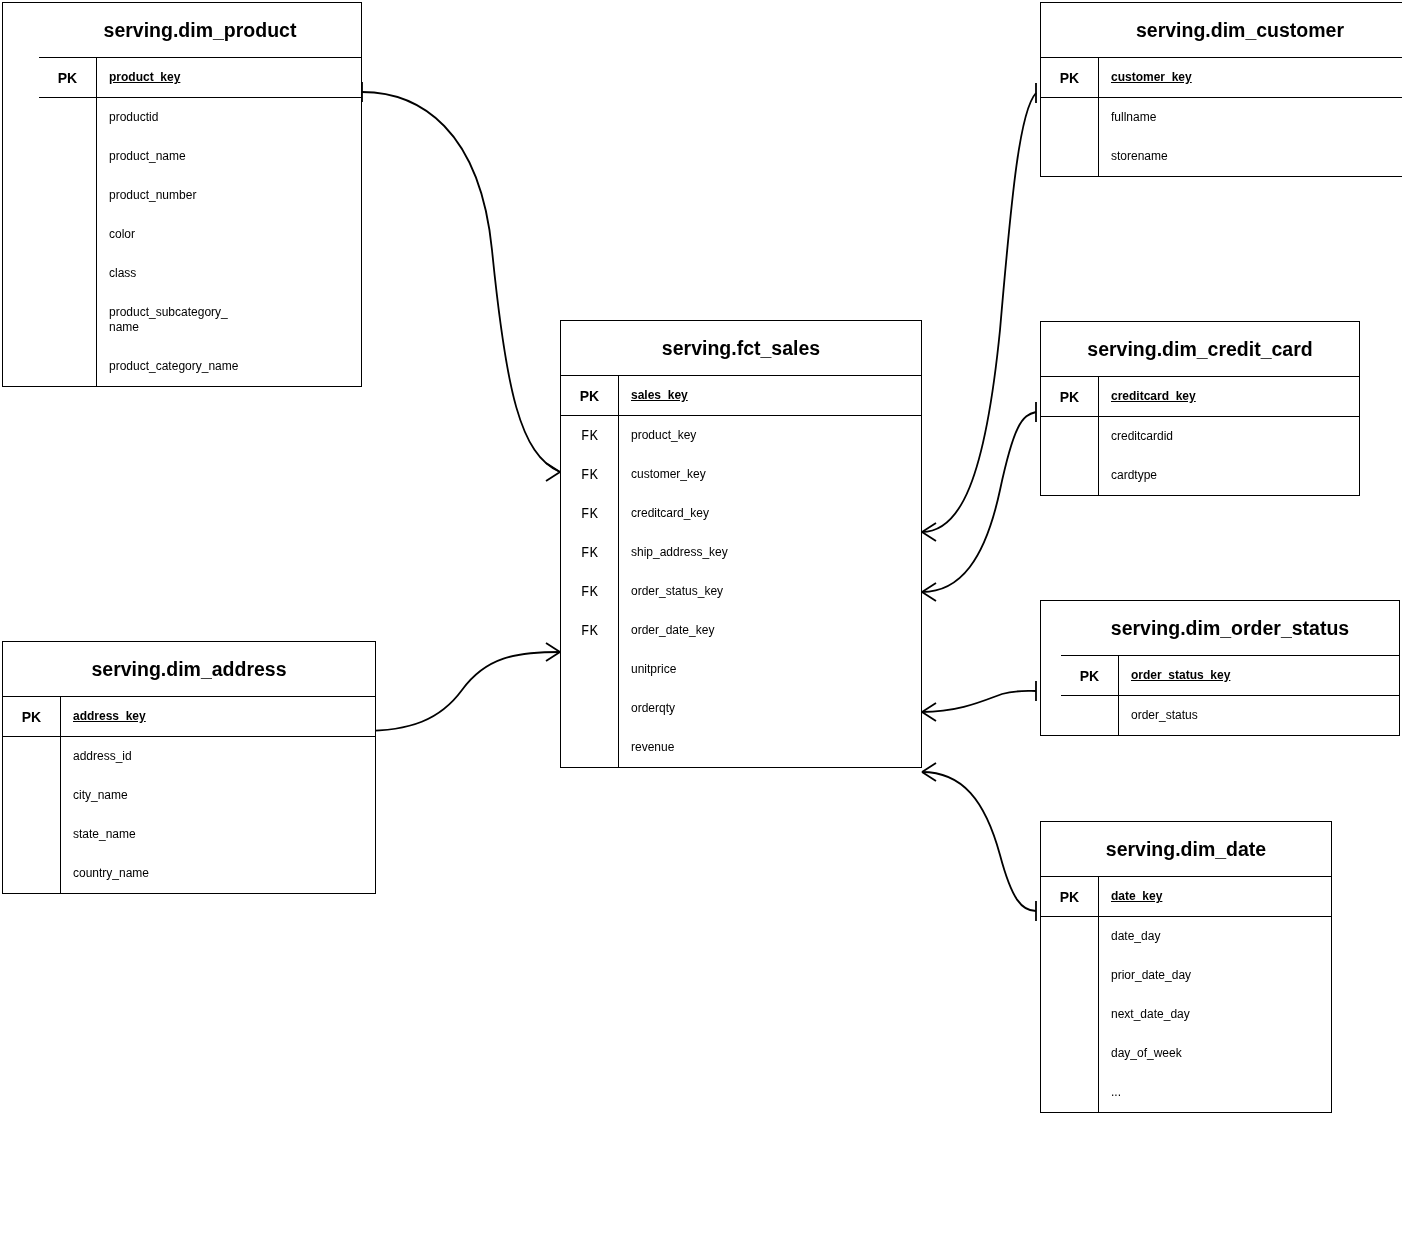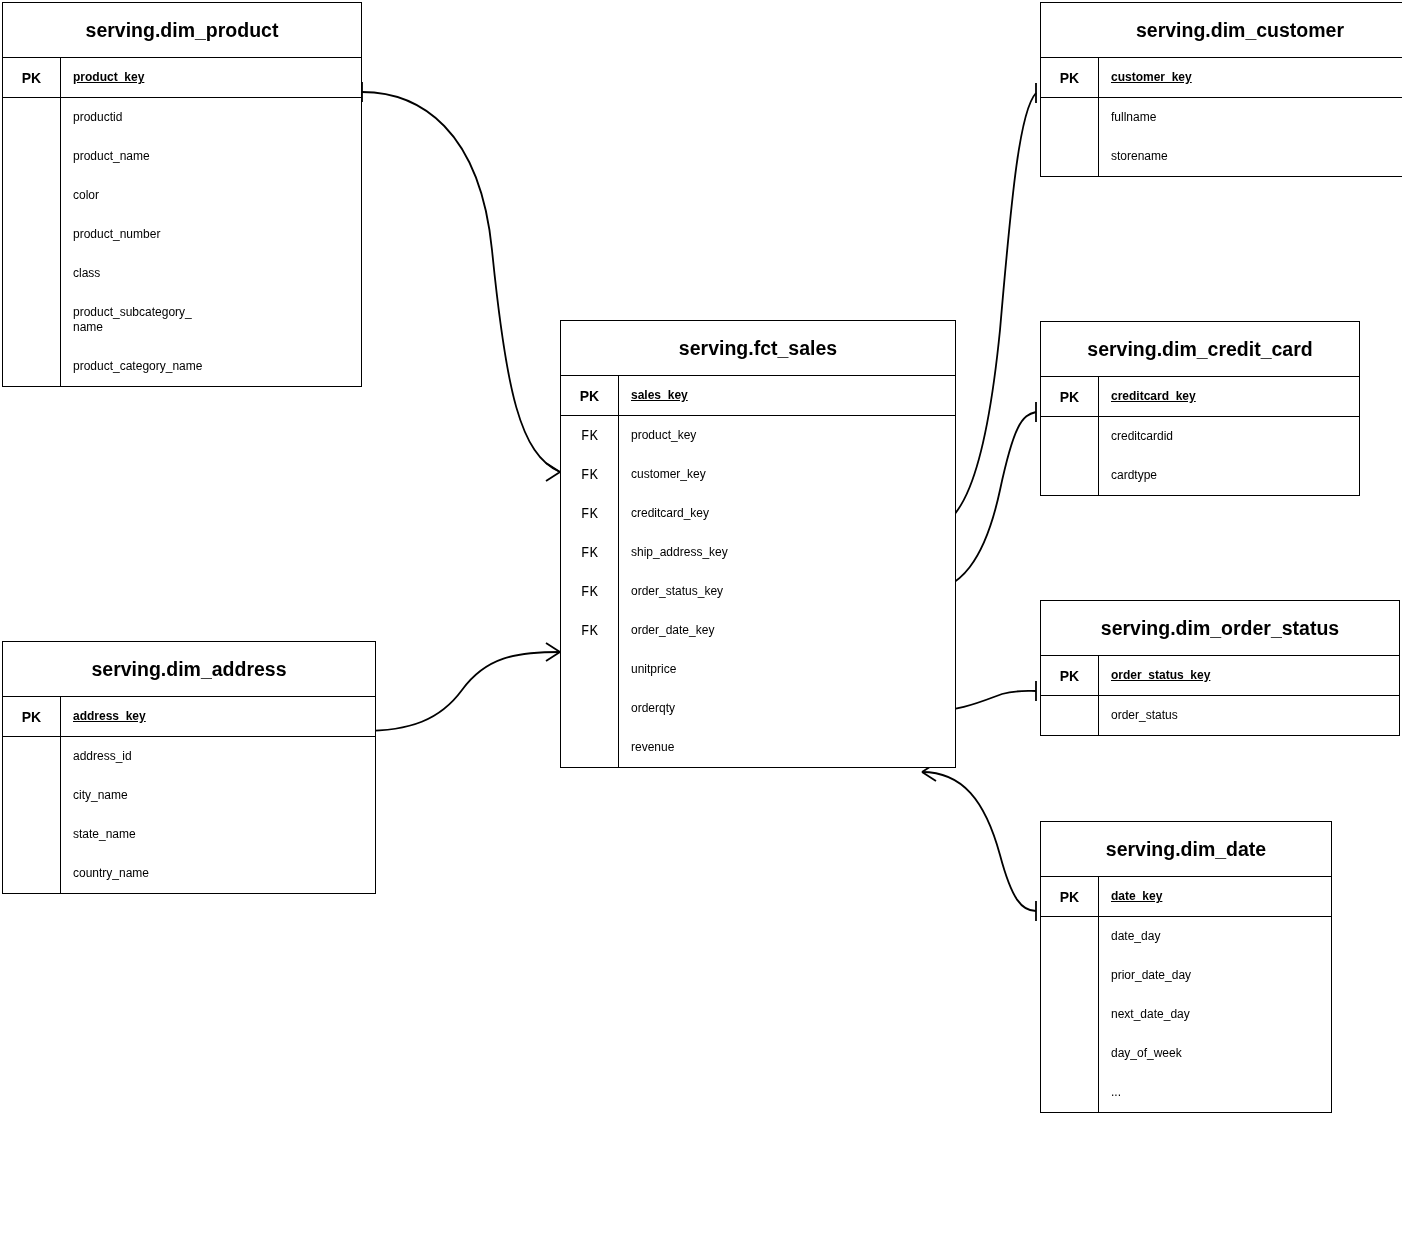--- a/index.html
+++ b/index.html
@@ -115,42 +115,42 @@
 
     <path d="M 922 712 C 960 712 985 700 1002 694 C 1016 690 1026 691 1036 691"></path>
     <line x1="1036" y1="681" x2="1036" y2="701"></line>
     <path d="M 922 712 L 936 703 M 922 712 L 936 721"></path>
 
     <path d="M 922 772 C 962 772 985 800 1000 855 C 1012 900 1022 911 1036 911"></path>
     <line x1="1036" y1="901" x2="1036" y2="921"></line>
     <path d="M 922 772 L 936 763 M 922 772 L 936 781"></path>
   </svg>
 
-  <div class="entity" style="left:2px; top:2px; width:360px;">
+  <div class="entity" style="left:2px; top:2px; width:360px;padding-left:36px;">
     <div class="entity-title">serving.dim_product</div>
     <div class="row pk-row">
       <div class="key-cell">PK</div>
       <div class="attr-cell pk-name">product_key</div>
     </div>
     <div class="body-block">
       <div class="row">
         <div class="key-cell blank"></div>
         <div class="attr-cell">productid</div>
       </div>
       <div class="row">
         <div class="key-cell blank"></div>
         <div class="attr-cell">product_name</div>
       </div>
       <div class="row">
         <div class="key-cell blank"></div>
+        <div class="attr-cell">product_number</div>
+      </div>
+      <div class="row">
+        <div class="key-cell blank"></div>
         <div class="attr-cell">color</div>
-      </div>
-      <div class="row">
-        <div class="key-cell blank"></div>
-        <div class="attr-cell">product_number</div>
       </div>
       <div class="row">
         <div class="key-cell blank"></div>
         <div class="attr-cell">class</div>
       </div>
       <div class="row">
         <div class="key-cell blank"></div>
         <div class="attr-cell">product_subcategory_
 name</div>
       </div>
@@ -180,21 +180,21 @@
         <div class="key-cell blank"></div>
         <div class="attr-cell">state_name</div>
       </div>
       <div class="row">
         <div class="key-cell blank"></div>
         <div class="attr-cell">country_name</div>
       </div>
     </div>
   </div>
 
-  <div class="entity" style="left:560px; top:320px; width:396px;">
+  <div class="entity" style="left:560px; top:320px; width:362px;">
     <div class="entity-title">serving.fct_sales</div>
     <div class="row pk-row">
       <div class="key-cell">PK</div>
       <div class="attr-cell pk-name">sales_key</div>
     </div>
     <div class="body-block">
       <div class="row">
         <div class="key-cell fk">FK</div>
         <div class="attr-cell">product_key</div>
       </div>
@@ -262,21 +262,21 @@
         <div class="key-cell blank"></div>
         <div class="attr-cell">creditcardid</div>
       </div>
       <div class="row">
         <div class="key-cell blank"></div>
         <div class="attr-cell">cardtype</div>
       </div>
     </div>
   </div>
 
-  <div class="entity" style="left:1040px; top:600px; width:360px;">
+  <div class="entity" style="left:1040px; top:600px; width:360px;padding-left:20px;">
     <div class="entity-title">serving.dim_order_status</div>
     <div class="row pk-row">
       <div class="key-cell">PK</div>
       <div class="attr-cell pk-name">order_status_key</div>
     </div>
     <div class="body-block">
       <div class="row">
         <div class="key-cell blank"></div>
         <div class="attr-cell">order_status</div>
       </div>

